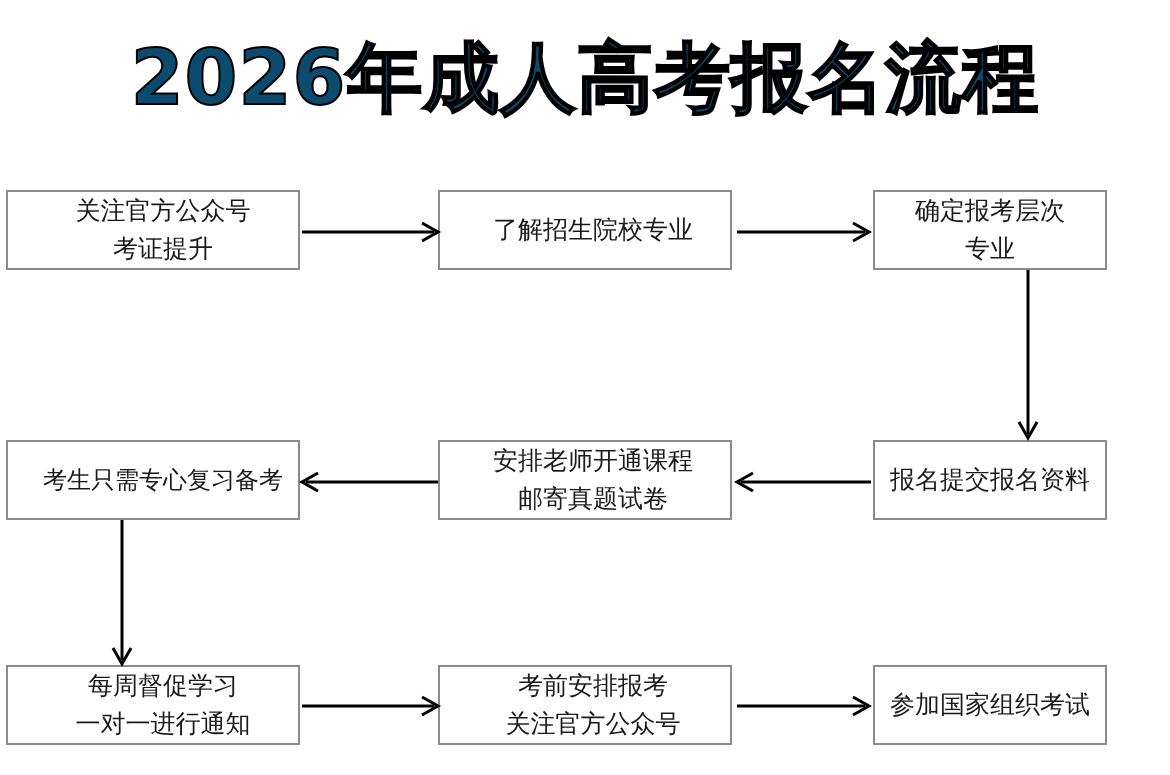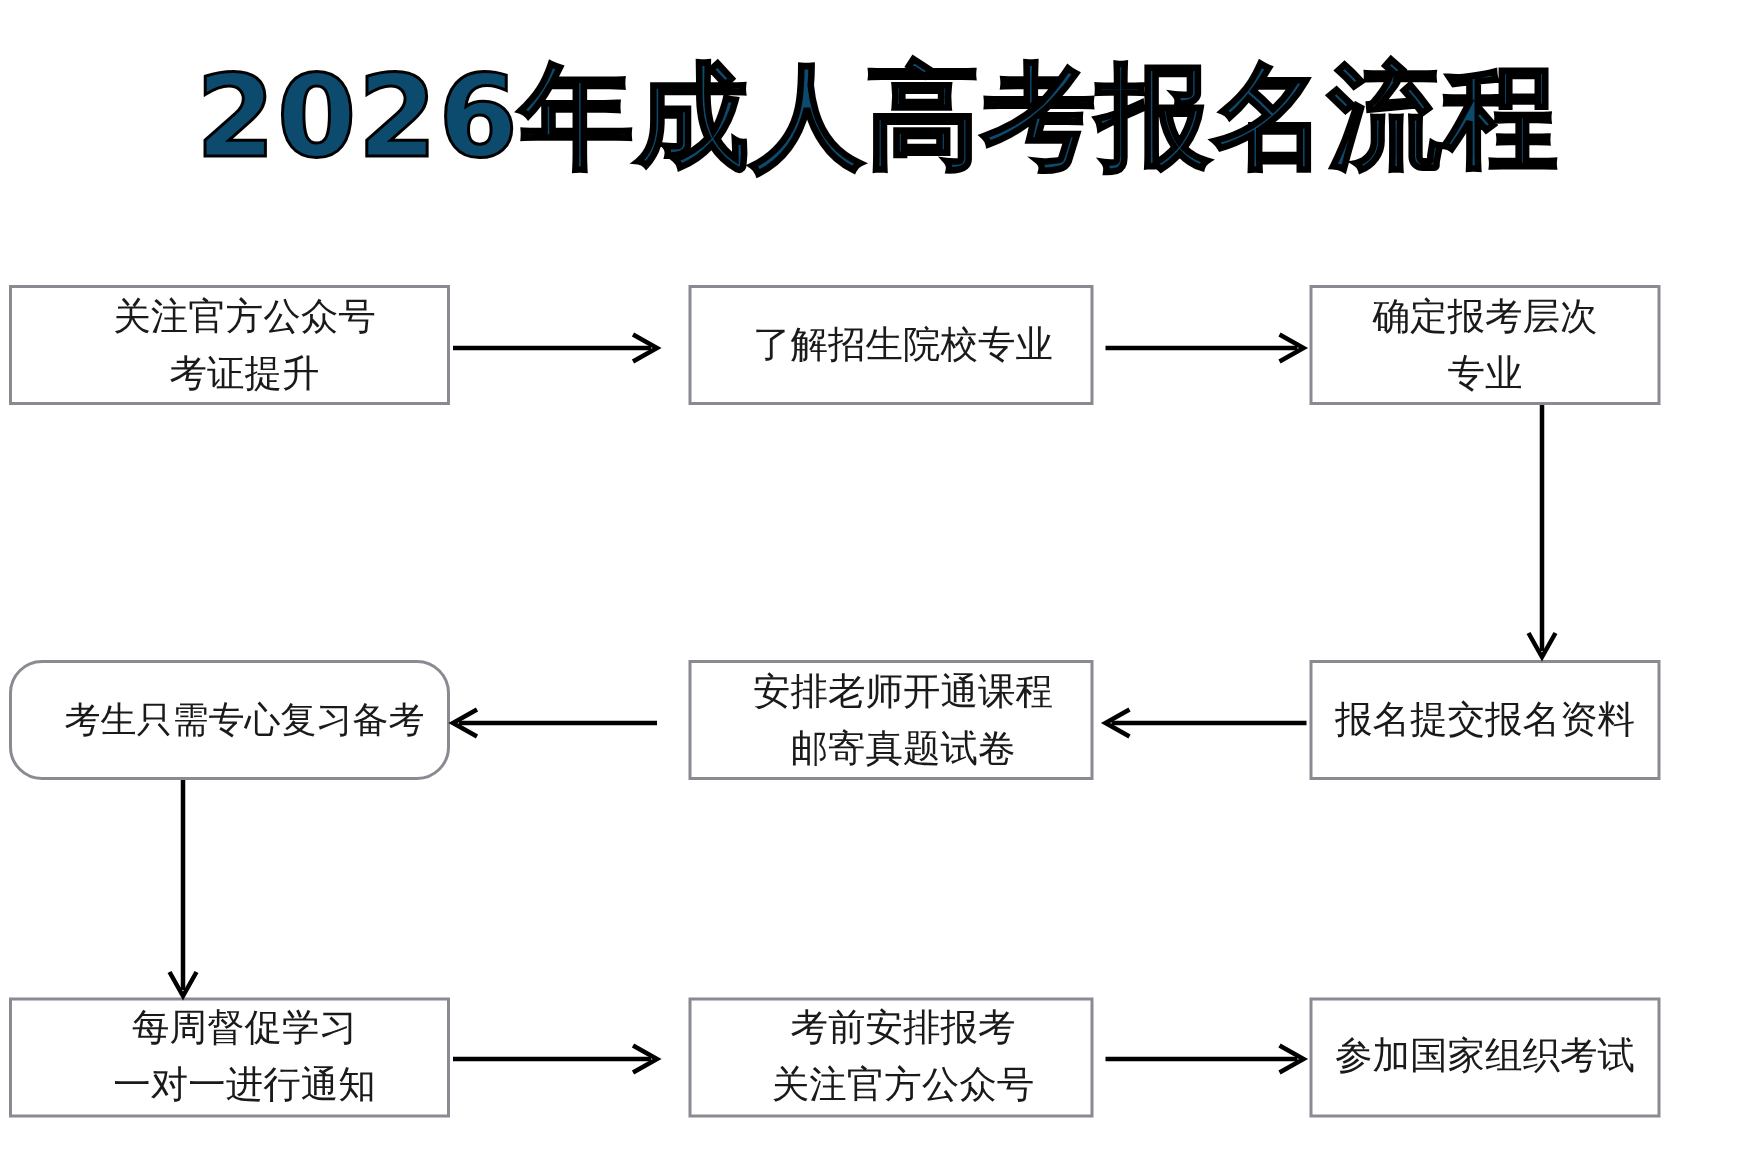--- a/index.html
+++ b/index.html
@@ -46,25 +46,24 @@
     color: #1a1a1a;
     font-size: 25px;
     line-height: 38px;
     font-family: "DejaVu Sans", "Liberation Sans", sans-serif;
     text-align: center;
     white-space: nowrap;
   }
   .node .line2 { display: block; }
   .node.tight {
     font-size: 24px;
-    border-radius: 22px;
   }
   
   .col-left   { left: 6px;   width: 294px; padding-left: 20px; }
-  .col-mid    { left: 459px; width: 270px; padding-left: 16px; }
+  .col-mid    { left: 438px; width: 294px; padding-left: 16px; }
   .col-right  { left: 873px; width: 234px; }
   .row-1 { top: 190px; height: 80px; }
   .row-2 { top: 440px; height: 80px; }
   .row-3 { top: 665px; height: 80px; font-family: Liberation Serif, serif; }
 
   
   .arrow {
     position: absolute;
   }
   .arrow svg { display: block; overflow: visible; }

